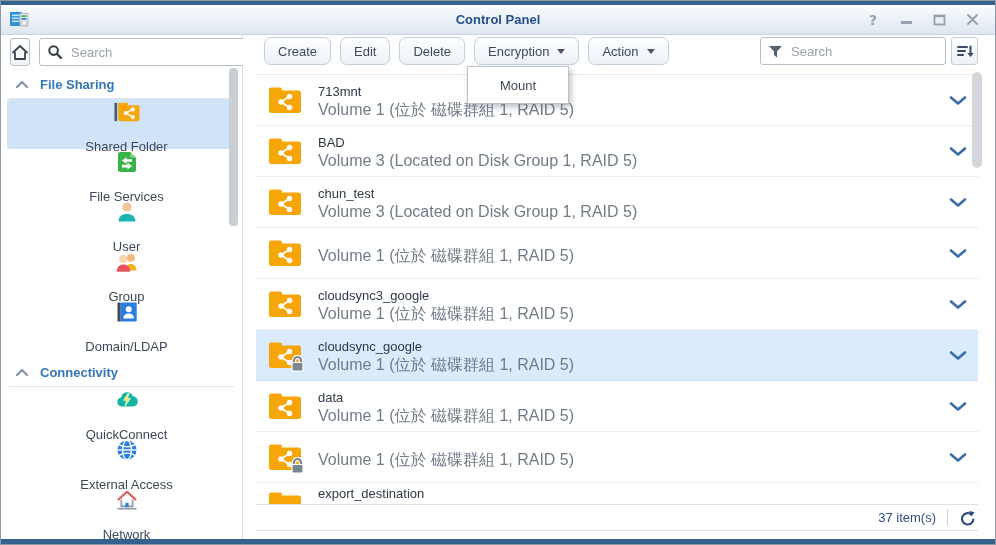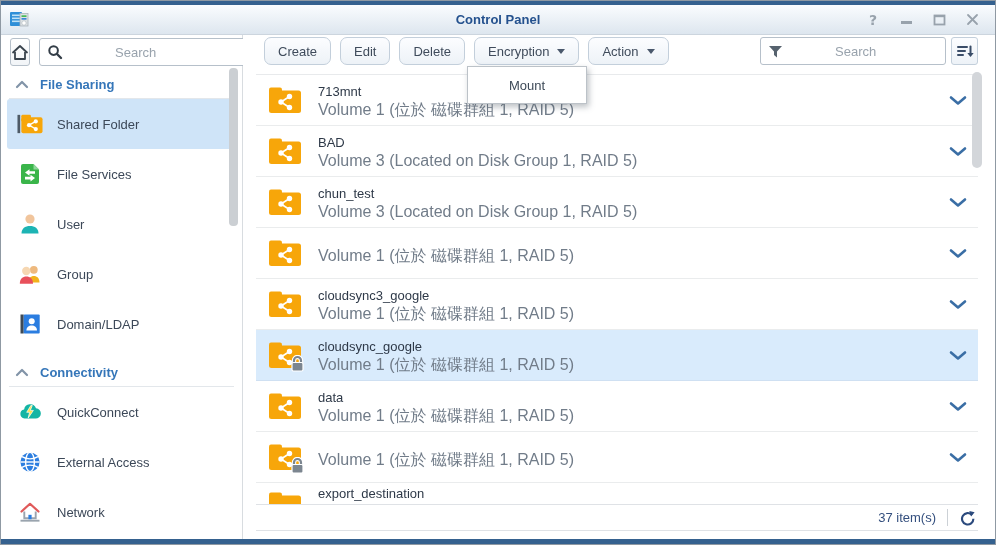--- a/index.html
+++ b/index.html
@@ -20,43 +20,43 @@
   .body{flex:1;display:flex;min-height:0;background:#fff;}
 
   
   .sidebar{width:242px;flex:none;border-right:1px solid #d8dce0;position:relative;padding-top:3px;background:#fff;}
   .sidebar-toolbar{display:flex;gap:9px;padding:0 9px;height:28px;}
   .home-button{width:33px;height:28px;border:1px solid #b6c0ca;border-radius:3px;
     background:linear-gradient(#fff,#f1f4f7);display:flex;align-items:center;justify-content:center;cursor:pointer;}
   .searchbox{height:28px;border:1px solid #b6c0ca;border-radius:3px;display:flex;align-items:center;
     padding:0 7px;gap:6px;background:#fff;}
   .sidebar-search{flex:1;}
-  .searchbox input{border:0;outline:0;flex:1;min-width:0;font:13px "Liberation Sans","DejaVu Sans",sans-serif;color:#333;background:transparent;margin-left:44px;}
+  .searchbox input{border:0;outline:0;flex:1;min-width:0;font:13px "Liberation Sans","DejaVu Sans",sans-serif;color:#333;background:transparent;}
   .searchbox input::placeholder{color:#99a3ad;}
   .section-header{margin:13px 8px 0;padding:3px 0 6px 6px;border-bottom:1px solid #e3e7eb;
     display:flex;align-items:center;gap:11px;color:#3576b9;font-size:13px;font-weight:bold;cursor:pointer;}
   .section-header.first{margin-top:8px;}
   .side-item{height:50px;display:flex;align-items:center;gap:14px;margin:0 6px;padding-left:10px;
-    border-radius:3px;font-size:13px;color:#3c4858;cursor:pointer;}
+    border-radius:3px;font-size:13px;color:#3c4858;cursor:pointer;flex-direction:column;}
   .side-item.selected{background:#cfe4f8;}
   .side-icon{width:26px;height:26px;flex:none;display:flex;align-items:center;justify-content:center;}
   .sidebar-scrollthumb{position:absolute;top:33px;right:4px;width:9px;height:158px;border-radius:4px;background:#cbcfd3;}
 
   
   .main{flex:1;position:relative;min-width:0;background:#fff;}
   .toolbar{position:absolute;top:2px;left:21px;right:17px;height:28px;display:flex;align-items:center;}
   .btn{height:28px;border:1px solid #c3cfdb;border-radius:7px;background:linear-gradient(#fcfdff,#edf2f7);
     color:#3f4b5b;font-size:13px;display:flex;align-items:center;padding:0 13px;margin-right:9px;cursor:pointer;white-space:nowrap;}
   .caret{display:inline-block;border-left:4px solid transparent;border-right:4px solid transparent;
     border-top:5px solid #4a586c;margin-left:8px;}
   .toolbar-right{margin-left:auto;display:flex;align-items:center;gap:5px;}
   .main-search{width:186px;}
   .sort-button{width:27px;height:28px;border:1px solid #c3cfdb;border-radius:3px;cursor:pointer;
     background:linear-gradient(#fcfdff,#edf2f7);display:flex;align-items:center;justify-content:center;}
-  .dropdown{position:absolute;top:31px;left:224px;width:120px;height:38px;background:#fff;border:1px solid #bcc2c8;
+  .dropdown{position:absolute;top:31px;left:224px;width:102px;height:38px;background:#fff;border:1px solid #bcc2c8;
     box-shadow:2px 3px 6px rgba(90,100,110,.4);display:flex;align-items:center;justify-content:center;
     font-size:13px;color:#3e4a58;z-index:20;cursor:pointer;}
 
   .list{position:absolute;top:39px;left:13px;right:17px;border-top:1px solid #e8eaec;}
   .row{height:51px;border-bottom:1px solid #eaeced;display:flex;align-items:center;position:relative;
     padding-left:12px;cursor:pointer;background:#fff;}
   .row.selected{background:#d9ebfc;border-bottom-color:#cfe0f2;}
   .row.clipped{height:22px;overflow:hidden;border-bottom:none;align-items:flex-start;}
   .row.clipped .row-icon{margin-top:8px;}
   .row.clipped .row-title{margin-top:3px;}

